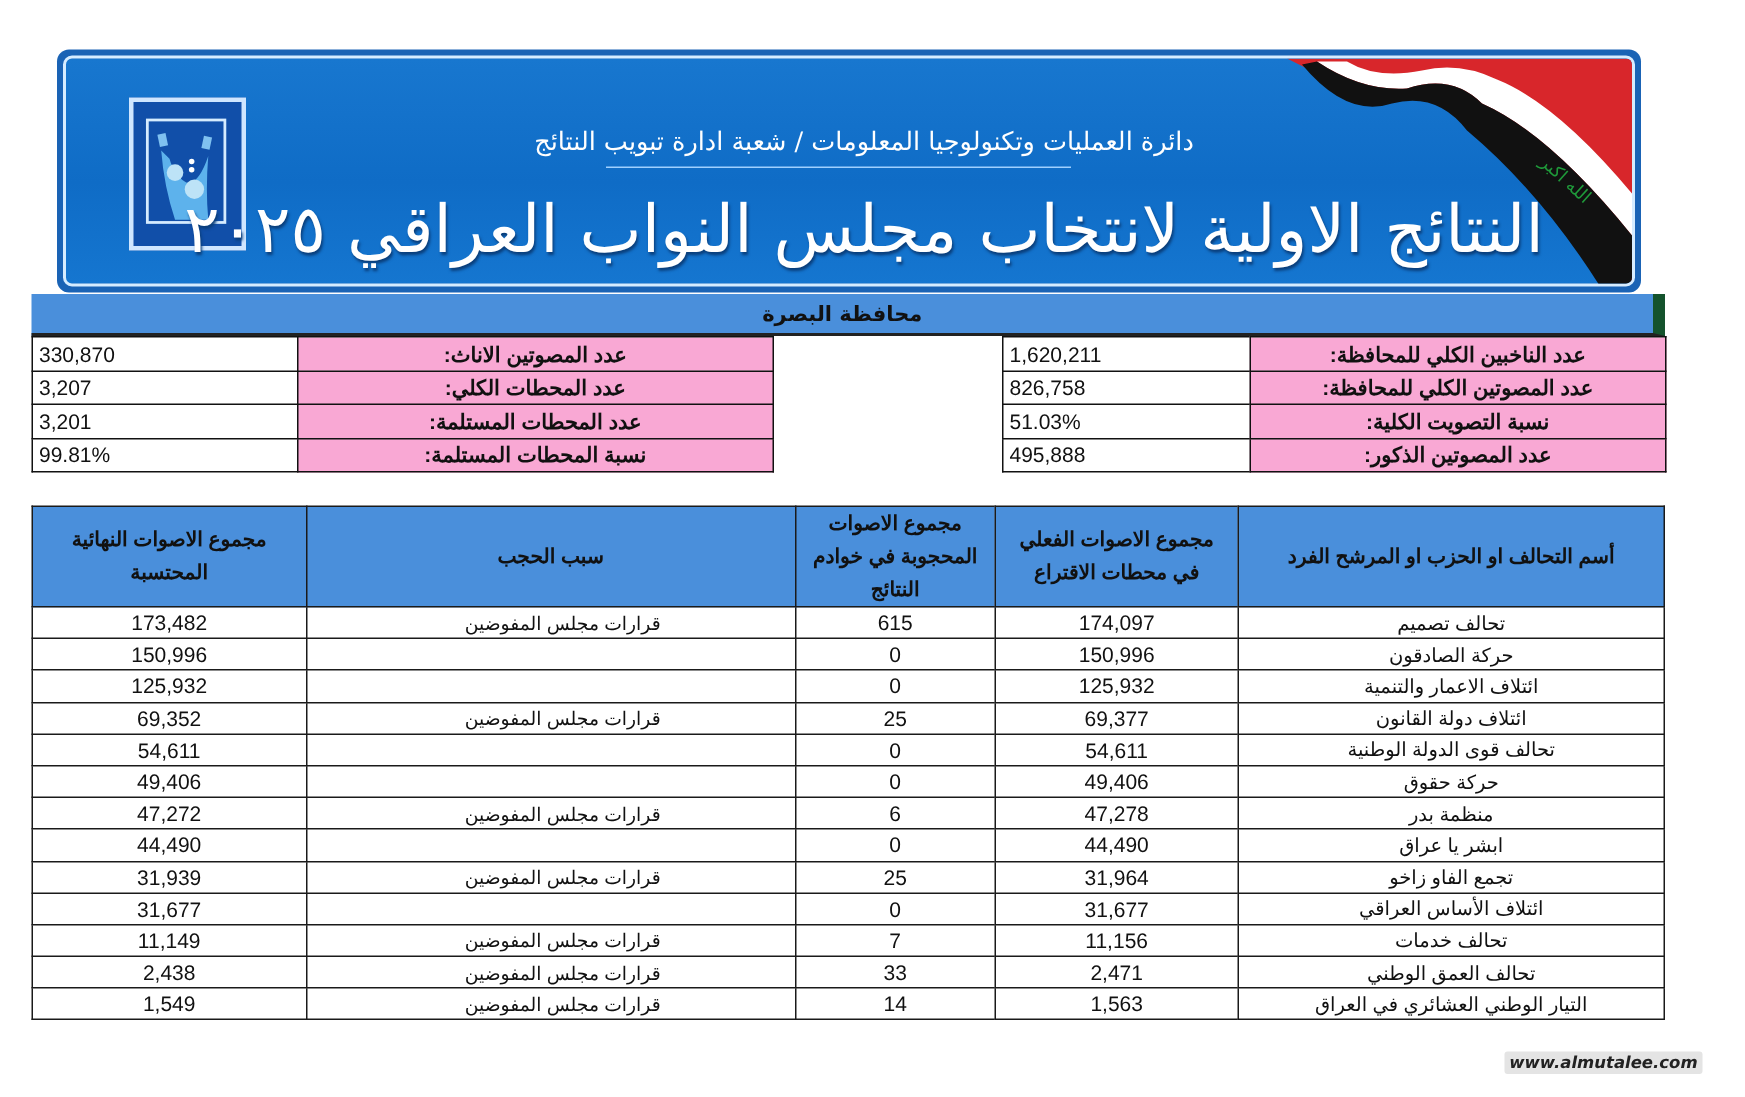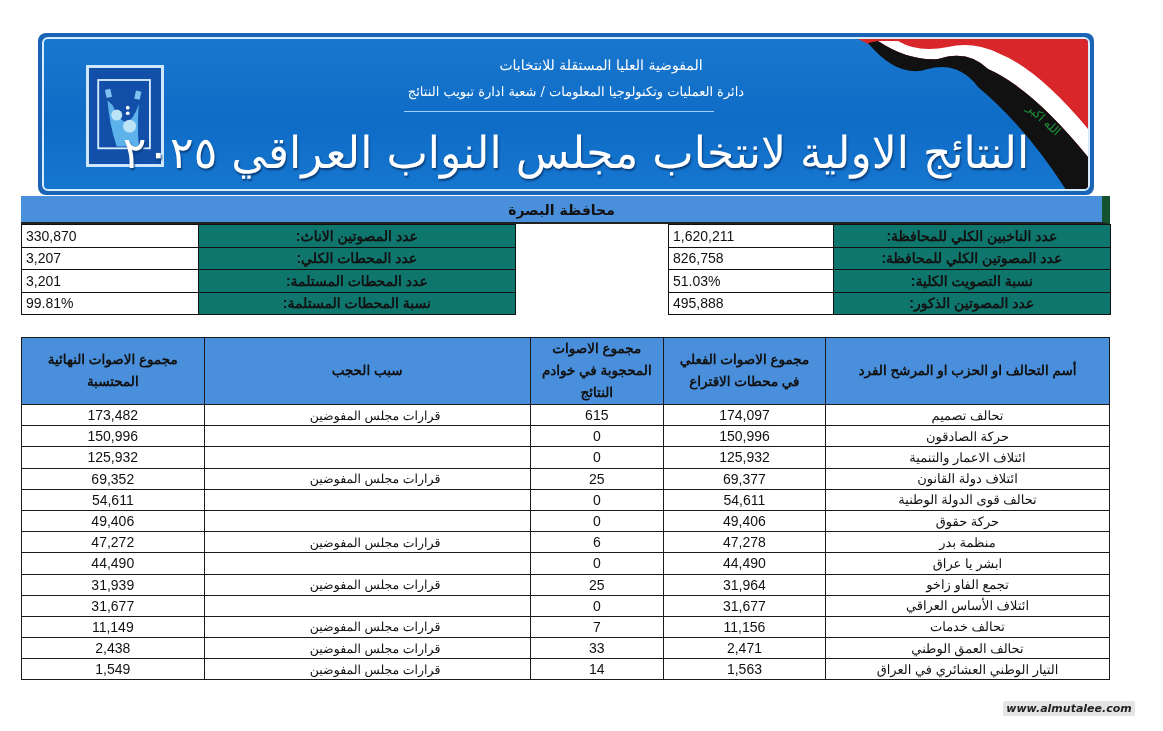--- a/index.html
+++ b/index.html
@@ -21,21 +21,21 @@
       border: 3px solid #cfe6ff; background: #114fa9;
     }
     .logo-box svg { position: absolute; left: 0; top: 0; width: 100%; height: 100%; }
     .banner-line1 {
       position: absolute; left: 0; right: 0; top: 18px; text-align: center;
       font-family: "DejaVu Serif", serif; font-size: 14px; color: #ffffff;
       direction: rtl; padding-left: 70px;
     }
     .banner-line2 {
       position: absolute; left: 0; right: 0; top: 45px; text-align: center;
-      font-family: "DejaVu Serif", serif; font-size: 13px; color: #ffffff;
+      font-family: "DejaVu Serif", serif; font-size: 17px; color: #ffffff;
       direction: rtl; padding-left: 20px;
     }
     .banner-rule {
       position: absolute; left: 360px; top: 72px; width: 310px; height: 1px; background: #9fd0ff;
     }
     .banner-title {
       position: absolute; left: 0; right: 0; top: 88px; text-align: center;
       font-family: "DejaVu Serif", serif; font-size: 44px; font-weight: normal; color: #ffffff;
       direction: rtl; padding-left: 20px; text-shadow: 1px 2px 2px #0a3e7a;
     }
@@ -45,21 +45,21 @@
     .province-bar {
       position: absolute; left: 21px; top: 196px; width: 1089px; height: 28px;
       background: #4a8fdb; border-right: 8px solid #14532d; border-bottom: 2px solid #222;
       text-align: center; direction: rtl; font-weight: bold; font-size: 14px; line-height: 28px; color: #111;
     }
 
     
     table { border-collapse: collapse; }
     .summary { position: absolute; top: 224px; direction: rtl; font-family: "Liberation Sans", sans-serif; font-size: 14px; }
     .summary td { border: 1px solid #111; height: 22.5px; padding: 0 4px; }
-    .summary td.lab { background: #0f766e; text-align: center; font-weight: bold; width: 278px; }
+    .summary td.lab { background: #f9a8d4; text-align: center; font-weight: bold; width: 278px; }
     .summary td.val { background: #ffffff; text-align: left; width: 180px; }
     .summary-right { left: 668px; width: 443px; }
     .summary-right td.lab { width: 278px; }
     .summary-right td.val { width: 165px; }
     .summary-left { left: 21px; width: 495px; }
     .summary-left td.lab { width: 318px; }
     .summary-left td.val { width: 177px; }
 
     
     .results {
@@ -96,21 +96,20 @@
         <rect x="10" y="12" width="56" height="74" fill="none" stroke="#d6ecff" stroke-width="2"></rect>
         <rect x="18" y="22" width="6" height="9" fill="#7fc1f0" transform="rotate(-12 21 26)"></rect>
         <rect x="50" y="24" width="6" height="9" fill="#7fc1f0" transform="rotate(12 53 28)"></rect>
         <path d="M20 34 Q22 60 30 84 L54 84 Q52 62 54 38 Q48 56 40 58 Q30 54 26 40 Z" fill="#5db2ec"></path>
         <circle cx="30" cy="50" r="6" fill="#bde3f7"></circle>
         <circle cx="44" cy="62" r="7" fill="#bde3f7"></circle>
         <circle cx="42" cy="42" r="2" fill="#fff"></circle>
         <circle cx="42" cy="48" r="2" fill="#fff"></circle>
       </svg>
     </div>
-    <div class="banner-line1">المفوضية العليا المستقلة للانتخابات</div>
     <div class="banner-line2">دائرة العمليات وتكنولوجيا المعلومات / شعبة ادارة تبويب النتائج</div>
     <div class="banner-rule"></div>
     <div class="banner-title">النتائج الاولية لانتخاب مجلس النواب العراقي ٢٠٢٥</div>
     <svg class="flag" viewBox="0 0 230 154">
       <path d="M0 0 L230 0 L230 150 Q170 60 110 30 Q70 25 40 20 Q20 10 0 0 Z" fill="#d8262b"></path>
       <path d="M20 2 Q50 22 80 20 Q110 10 130 30 Q175 50 230 118 L230 90 Q180 30 140 14 Q115 2 90 8 Q60 14 40 2 Z" fill="#ffffff"></path>
       <path d="M10 4 Q40 40 70 30 Q100 22 120 48 Q170 90 210 154 L230 154 L230 118 Q175 50 130 30 Q110 10 80 20 Q50 22 20 2 Z" fill="#111111"></path>
       <text x="168" y="70" fill="#1f9a3a" font-size="12" font-family="DejaVu Sans, sans-serif" transform="rotate(42 168 70)">الله اكبر</text>
     </svg>
   </div>

